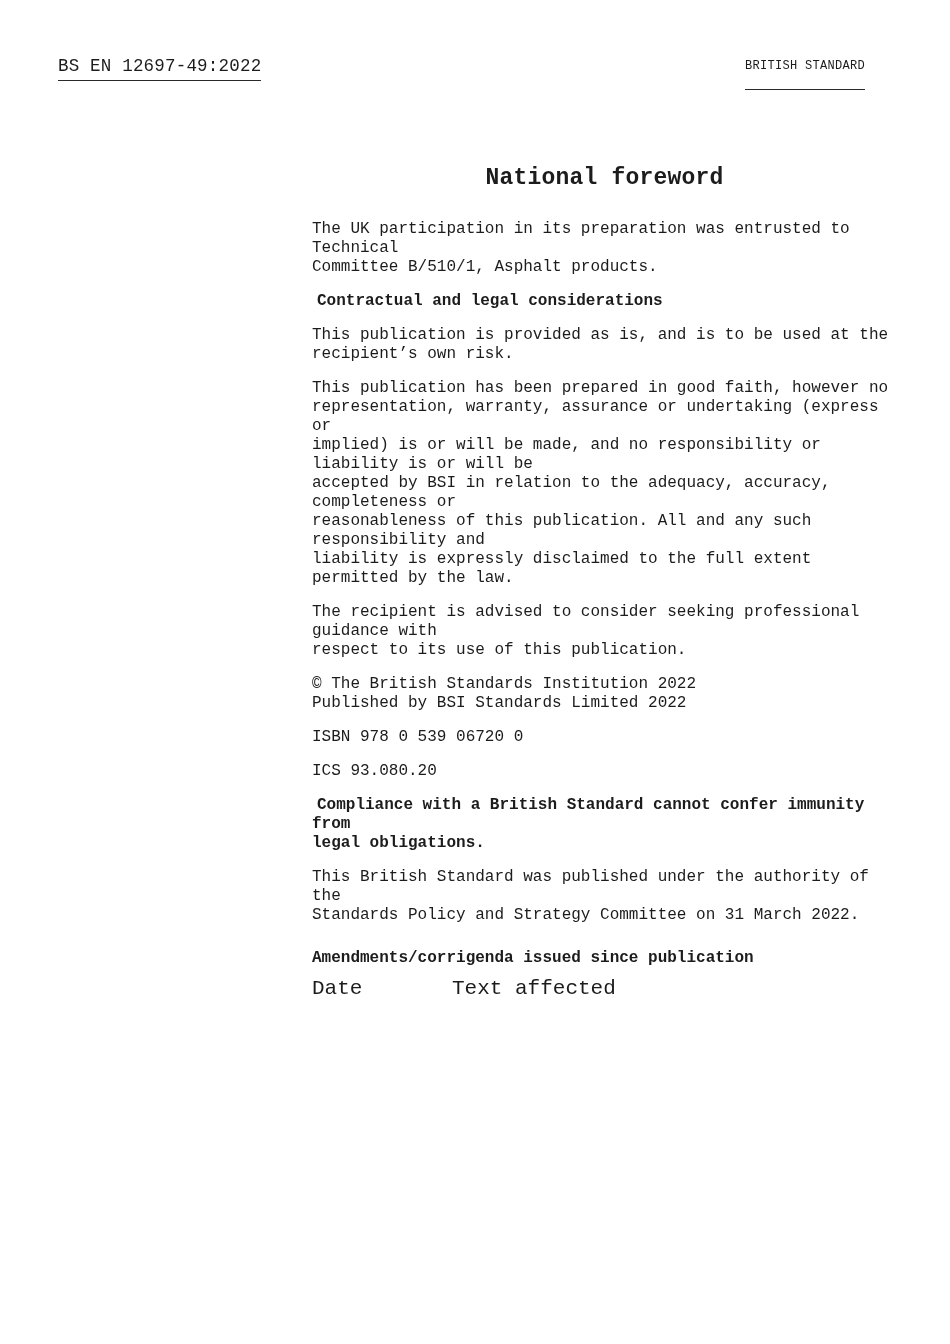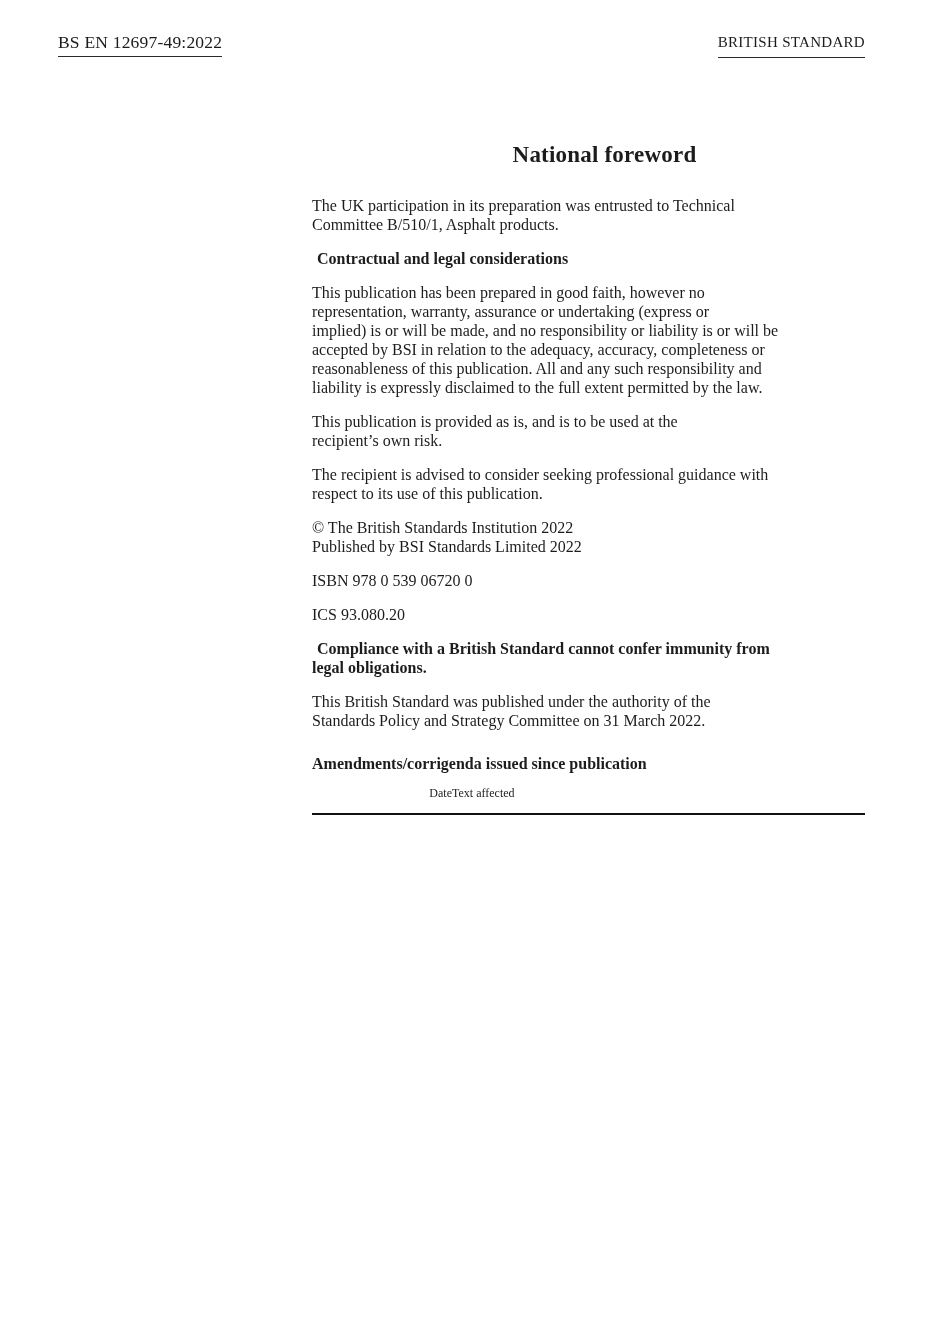--- a/index.html
+++ b/index.html
@@ -5,42 +5,43 @@
   html, body {
     margin: 0;
     padding: 0;
     background: #ffffff;
   }
   .page {
     position: relative;
     width: 950px;
     height: 984px;
     background: #ffffff;
-    font-family: Liberation Serif, serif;
+    font-family: Liberation Mono, monospace;
     color: #1c1c1c;
     overflow: hidden;
+    margin-top: 24px;
   }
   
   .hdr-left {
     position: absolute;
     left: 58px;
     top: 33px;
     font-size: 17.5px;
     line-height: 18px;
     padding-bottom: 5px;
     border-bottom: 1px solid #2a2a2a;
     letter-spacing: 0.2px;
   }
   .hdr-right {
     position: absolute;
     right: 85px;
     top: 33px;
-    font-size: 15px;
+    font-size: 12px;
     line-height: 18px;
-    padding-bottom: 6px;
+    padding-bottom: 14px;
     border-bottom: 1px solid #2a2a2a;
     letter-spacing: 0.3px;
   }
   
   .main {
     position: absolute;
     left: 312px;
     top: 141px;
     width: 585px;
   }
@@ -66,24 +67,23 @@
   }
   .gap-before-amendments {
     margin-top: 24px;
   }
   
   .amend-heading {
     margin: 0 0 11px 0;
   }
   .amend-row {
     display: flex;
-    font-size: 12px;
+    font-size: 21px;
     line-height: 19px;
     margin: 0;
-    text-align: right;
   }
   .amend-col-date {
     width: 140px;
     flex: 0 0 140px;
   }
   .amend-rule {
     width: 553px;
     border: none;
     border-top: 2px solid #111111;
     margin: 10px 0 0 0;
@@ -102,29 +102,29 @@
 
     <h1 class="doc-title">National foreword</h1>
 
 
     <p class="para">The UK participation in its preparation was entrusted to Technical
 Committee B/510/1, Asphalt products.</p>
 
 
     <p class="para bold indent-first">Contractual and legal considerations</p>
 
+    <p class="para">This publication is provided as is, and is to be used at the
+recipient’s own risk.</p>
+
     <p class="para">This publication has been prepared in good faith, however no
 representation, warranty, assurance or undertaking (express or
 implied) is or will be made, and no responsibility or liability is or will be
 accepted by BSI in relation to the adequacy, accuracy, completeness or
 reasonableness of this publication. All and any such responsibility and
 liability is expressly disclaimed to the full extent permitted by the law.</p>
-
-    <p class="para">This publication is provided as is, and is to be used at the
-recipient’s own risk.</p>
 
     <p class="para">The recipient is advised to consider seeking professional guidance with
 respect to its use of this publication.</p>
 
 
     <p class="para">© The British Standards Institution 2022
 Published by BSI Standards Limited 2022</p>
 
     <p class="para">ISBN 978 0 539 06720 0</p>
 

